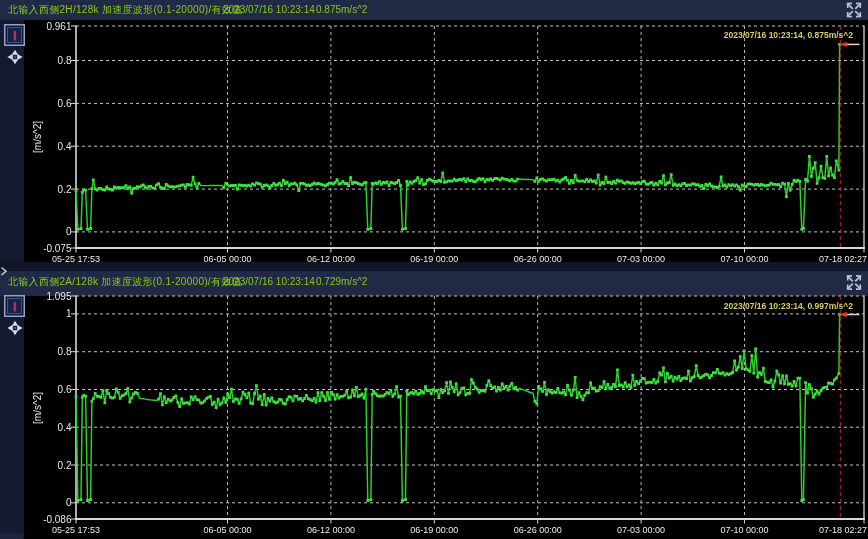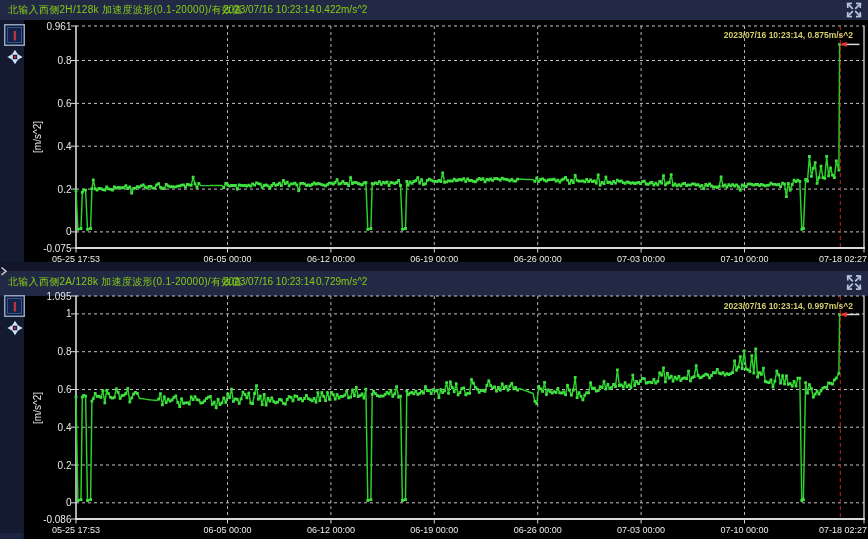--- a/index.html
+++ b/index.html
@@ -9,21 +9,21 @@
 .sep{position:absolute;left:0;top:262px;width:868px;height:9px;background:#111628}
 svg{position:absolute;left:0;top:0}
 </style></head><body>
 <div class="side" style="top:20px;height:242px"></div>
 <div class="side" style="top:292px;height:247px"></div>
 <div class="sep"></div>
 <div style="position:absolute;left:0;top:533px;width:23px;height:6px;background:#1c2340"></div>
 <div class="hdr" style="top:0;height:20px;line-height:20px">
     <span style="left:8px">北输入西侧2H/128k 加速度波形(0.1-20000)/有效值</span>
     <span style="left:223px">2023/07/16 10:23:14</span>
-    <span style="left:316px">0.422m/s^2</span>
+    <span style="left:316px">0.875m/s^2</span>
   </div>
 <div class="hdr" style="top:271px;height:25px;line-height:21px">
     <span style="left:8px">北输入西侧2A/128k 加速度波形(0.1-20000)/有效值</span>
     <span style="left:223px">2023/07/16 10:23:14</span>
     <span style="left:316px">0.729m/s^2</span>
   </div>
 <svg width="868" height="539" viewBox="0 0 868 539" font-family="Liberation Sans,sans-serif">
 <line x1="76" y1="26.0" x2="864" y2="26.0" stroke="#c3c3c3" stroke-width="1" stroke-dasharray="3 3"></line>
     <line x1="71" y1="26.0" x2="76" y2="26.0" stroke="#d9d9d9" stroke-width="1"></line>
     <text x="71.5" y="29.5" text-anchor="end" font-size="10" fill="#e8e8e8">0.961</text>

